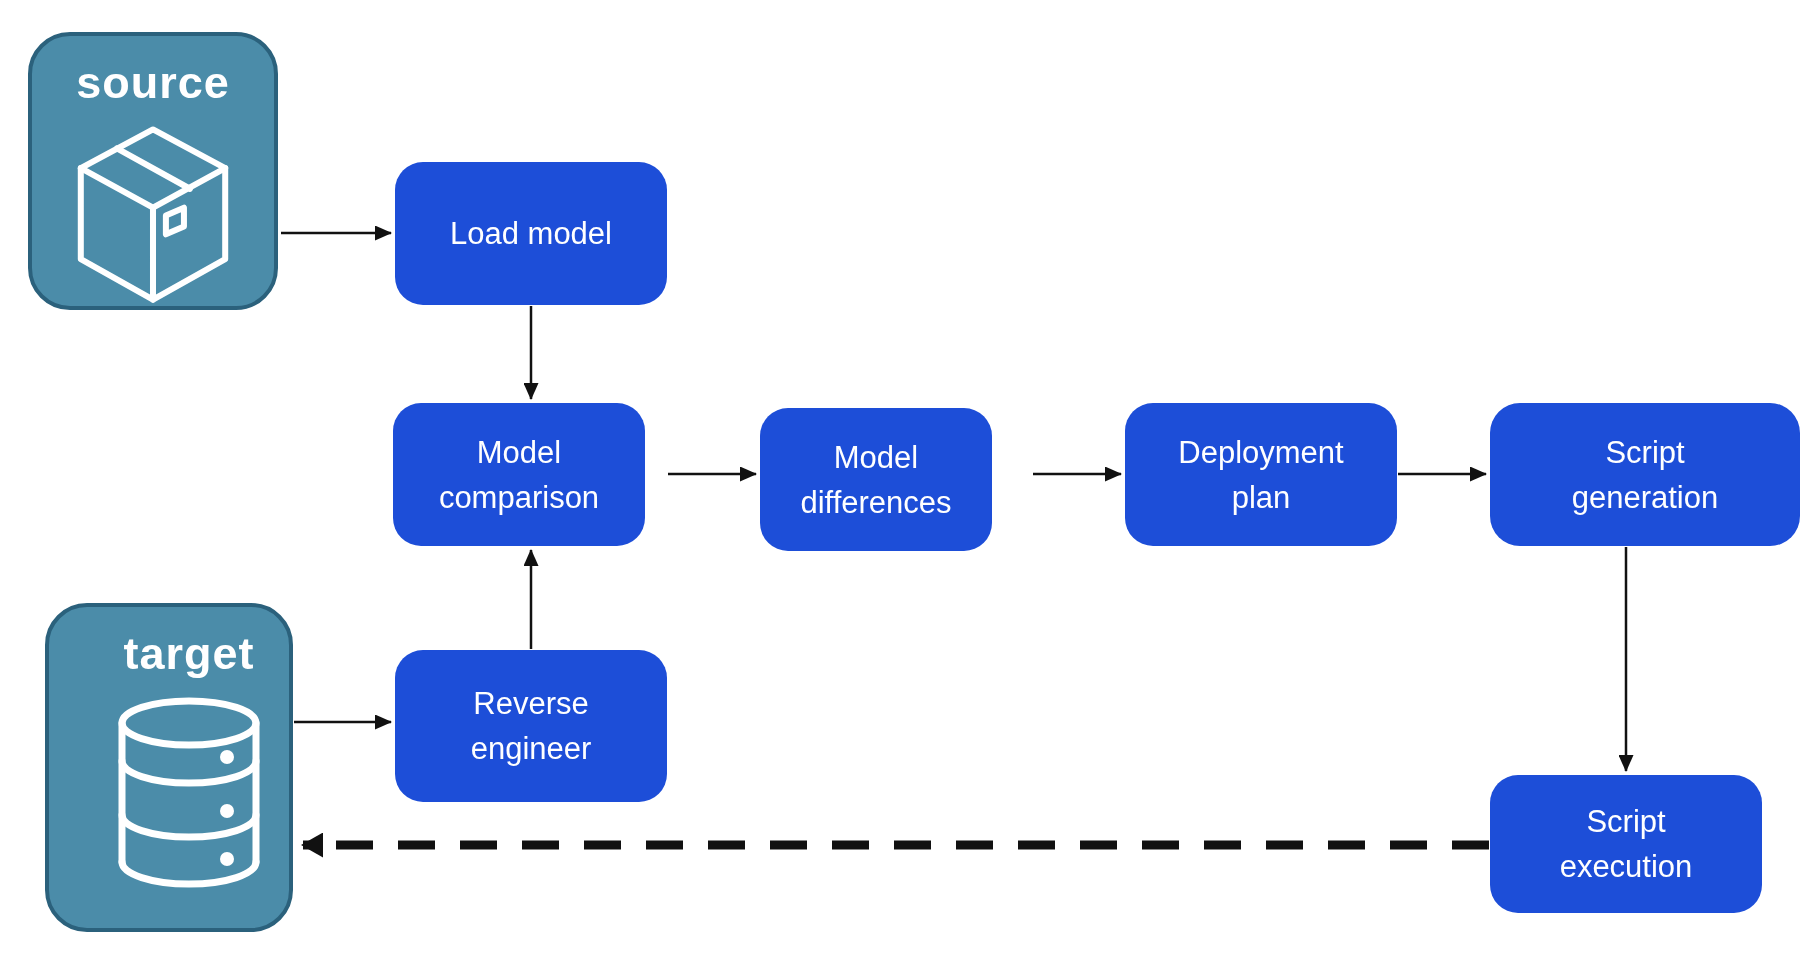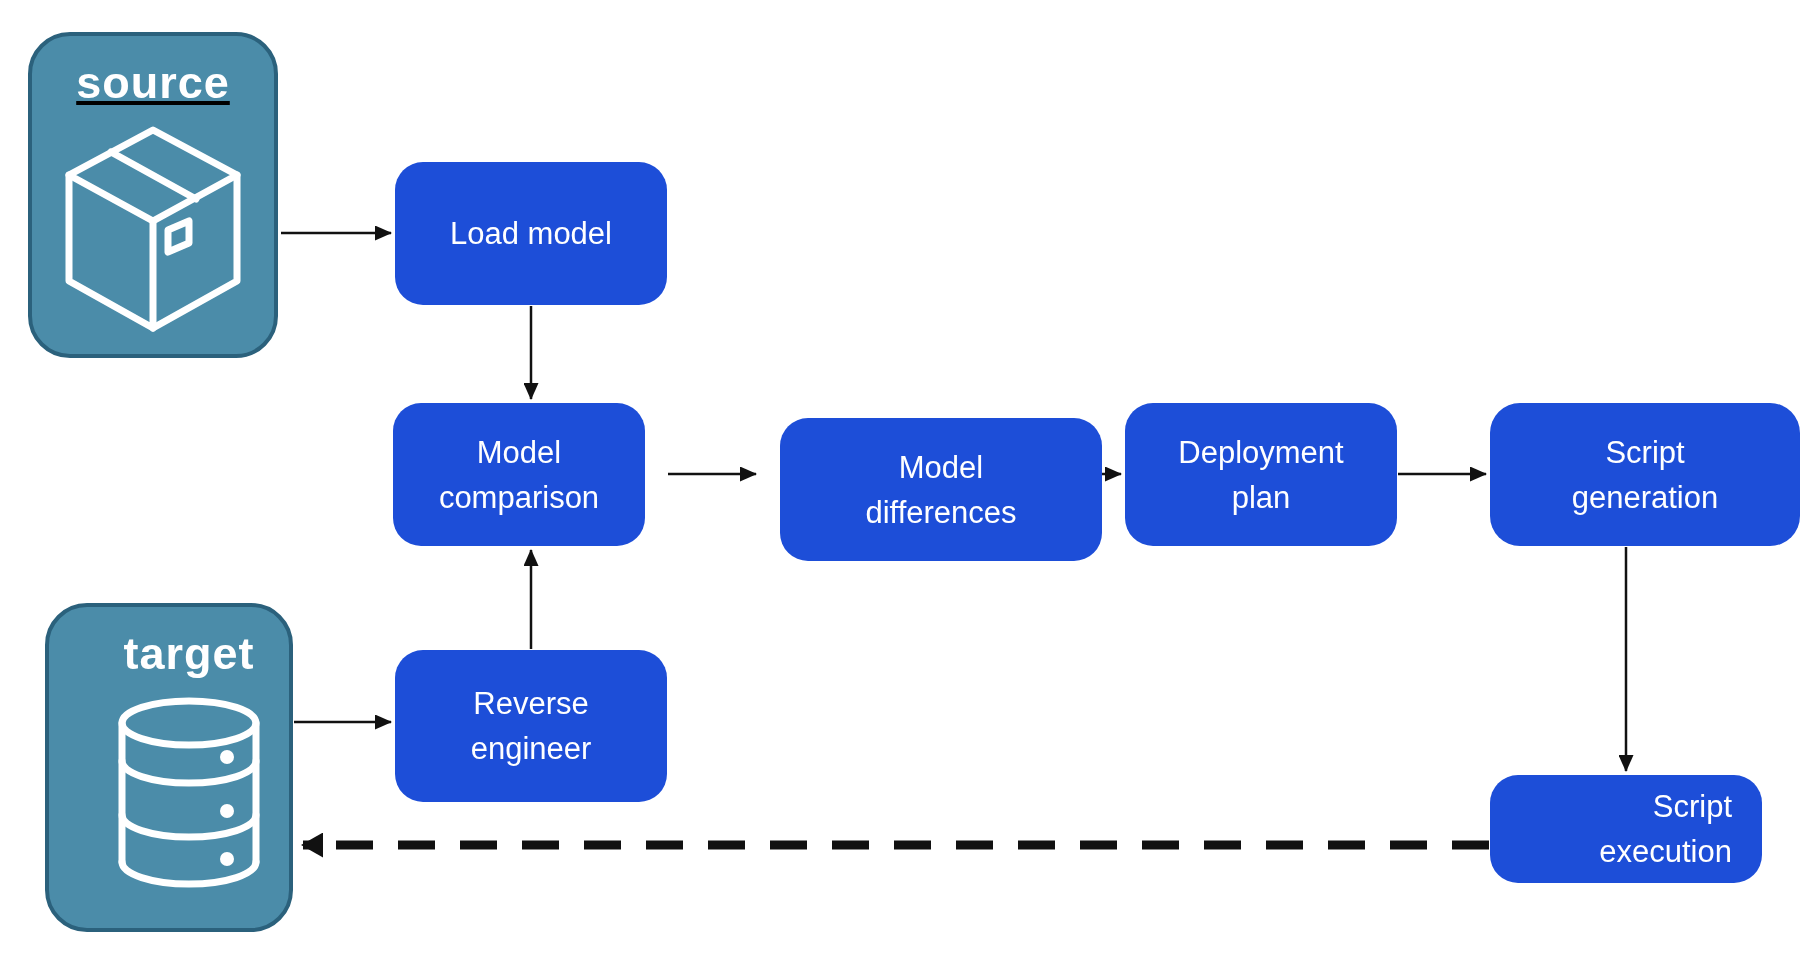--- a/index.html
+++ b/index.html
@@ -14,37 +14,37 @@
   .entity{
     position:absolute;box-sizing:border-box;
     background:#4B8CA9;border:4px solid #2B617C;border-radius:42px;
     display:flex;flex-direction:column;align-items:center;
   }
   .entity-label{
     color:#ffffff;font-weight:bold;font-size:45px;letter-spacing:1px;
     margin-top:22px;line-height:1.1;
   }
   .entity-icon{margin-top:18px;}
-  #entity-source{left:28px;top:32px;width:250px;height:326px;text-decoration:underline;}
+  #entity-source{left:28px;top:32px;width:250px;height:278px;}
   #entity-target{left:45px;top:603px;width:248px;height:329px;padding-left:40px;}
 
   
   .process{
     position:absolute;box-sizing:border-box;background:#1d4ed8;border-radius:28px;
     display:flex;align-items:center;justify-content:center;text-align:center;
     color:#ffffff;font-size:31px;line-height:45px;
   }
   .process span{display:inline-block;max-width:212px;}
   #p-load-model{left:395px;top:162px;width:272px;height:143px;}
   #p-model-comparison{left:393px;top:403px;width:252px;height:143px;}
-  #p-model-differences{left:760px;top:418px;width:322px;height:143px;margin-left:20px;}
+  #p-model-differences{left:760px;top:408px;width:232px;height:143px;}
   #p-deployment-plan{left:1125px;top:403px;width:272px;height:143px;}
   #p-script-generation{left:1490px;top:403px;width:310px;height:143px;border-radius:30px;}
   #p-reverse-engineer{left:395px;top:650px;width:272px;height:152px;}
-  #p-script-execution{left:1490px;top:775px;width:272px;height:108px;text-align:right;}
+  #p-script-execution{left:1490px;top:775px;width:272px;height:138px;}
 
   .icon-svg{stroke:#ffffff;fill:none;stroke-width:7;stroke-linejoin:round;stroke-linecap:round;}
 </style>
 </head>
 <body>
 
 <div class="canvas">
 
   <svg class="arrow-layer" viewBox="0 0 1800 959" xmlns="http://www.w3.org/2000/svg">
     <defs>

